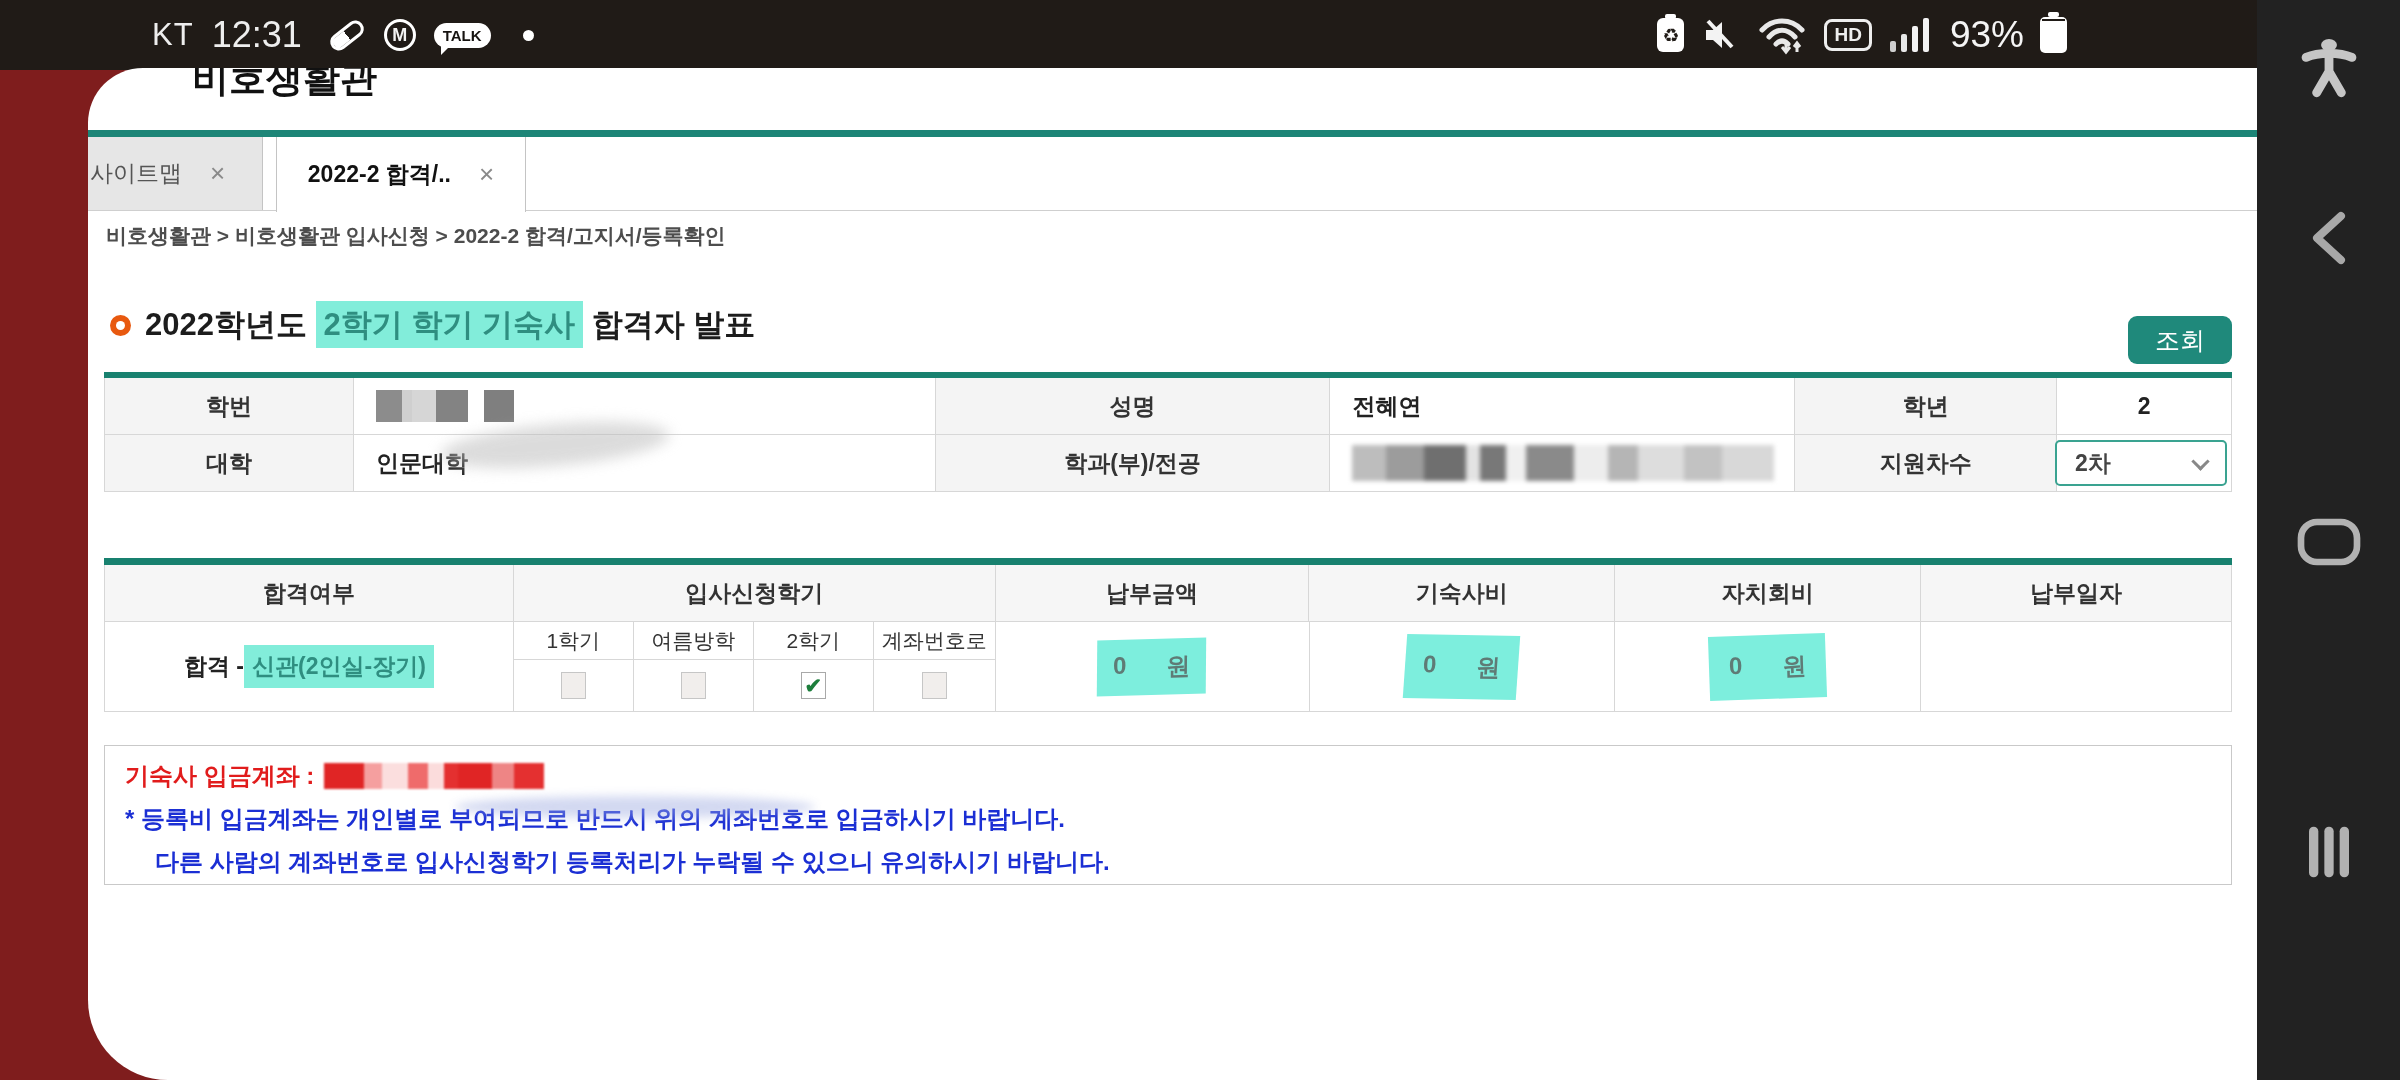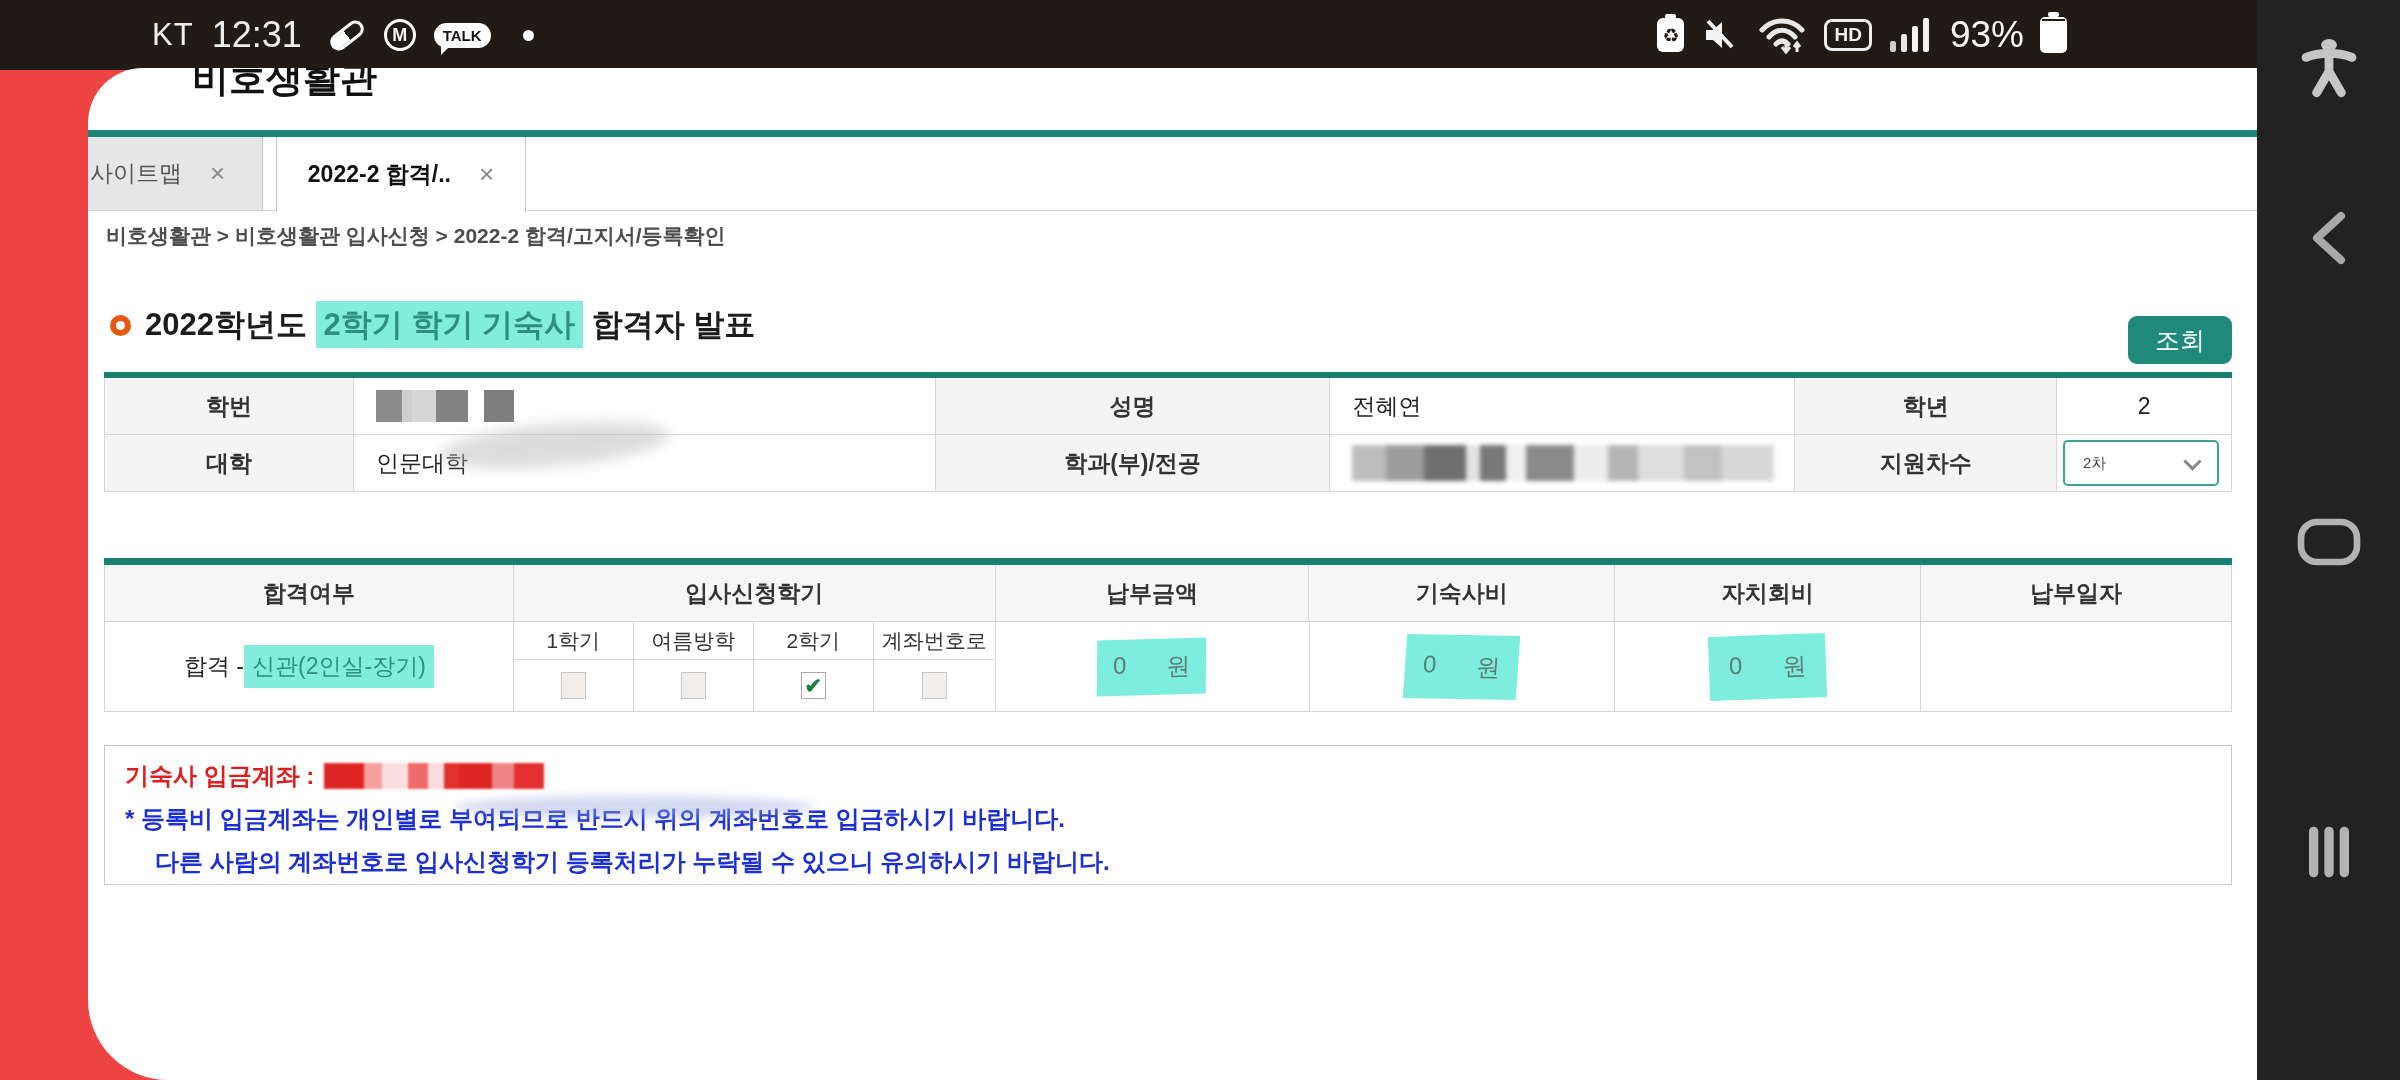--- a/index.html
+++ b/index.html
@@ -1,18 +1,18 @@
 <!DOCTYPE html>
 <html><head>
 <meta charset="utf-8">
 <style>
   * { margin:0; padding:0; box-sizing:border-box; }
   html,body { width:2400px; height:1080px; background:#000; overflow:hidden;
               font-family:"Liberation Sans", sans-serif; }
-  .stage { position:relative; width:2400px; height:1080px; background:#ef4444; }
+  .stage { position:relative; width:2400px; height:1080px; background:#7f1d1d; }
 
   
   .status-bar { position:absolute; left:0; top:0; width:2257px; height:70px;
     background:#201b17; display:flex; align-items:center; color:#f3f3f3; }
   .sb-left { display:flex; align-items:center; gap:18px; margin-left:152px; }
   .sb-carrier { font-size:31px; letter-spacing:1px; color:#eee; }
   .sb-time { font-size:36px; color:#eee; }
   .capsule { width:38px; height:17px; border:3px solid #fff; border-radius:10px;
     transform:rotate(-38deg); background:linear-gradient(90deg,#fff 0 50%,transparent 50%); margin-left:8px; }
   .m-badge { width:32px; height:32px; border:3px solid #fff; border-radius:50%;
@@ -65,30 +65,30 @@
     display:flex; align-items:center; justify-content:center; }
 
   
   .tbl { position:absolute; left:16px; width:2128px; }
   .t1 { top:304px; }
   .t2 { top:490px; }
   .teal-strip { height:6px; background:#18816f; }
   .t2 .teal-strip { height:7px; }
   .trow { display:flex; border-left:1px solid #d7d7d7; }
   .cell { border-right:1px solid #d7d7d7; border-bottom:1px solid #d7d7d7;
-    display:flex; align-items:center; font-size:23px; }
+    display:flex; align-items:center; font-size:23px;font-weight:bold; }
   .lbl { background:#f4f4f4; justify-content:center; font-weight:bold; color:#333; }
   .val { background:#fff; padding-left:22px; color:#222; }
   .h57 { height:57px; }
 
   .c-w1{width:249px;} .c-w2{width:582px;} .c-w3{width:395px;} .c-w4{width:465px;} .c-w5{width:262px;} .c-w6{width:175px;}
   .center { justify-content:center; padding-left:0; }
 
-  .select-box { width:156px; height:46px; border:2px solid #3aa391; border-radius:5px;
-    display:flex; align-items:center; padding-left:18px; font-size:15px; color:#444;
+  .select-box { width:172px; height:46px; border:2px solid #3aa391; border-radius:5px;
+    display:flex; align-items:center; padding-left:18px; font-size:23px; color:#444;
     position:relative; background:#fff; margin-left:-6px; }
   .select-box .chev { position:absolute; right:18px; top:13px; width:13px; height:13px;
     border-right:3px solid #888; border-bottom:3px solid #888; transform:rotate(45deg); }
 
   
   .redact { display:flex; align-items:center; height:32px; }
   .redact span { display:block; height:100%; }
   .rid span:nth-child(1){width:26px;background:#8c8c8c;}
   .rid span:nth-child(2){width:10px;background:#cfcfcf;}
   .rid span:nth-child(3){width:24px;background:#d6d6d6;}

